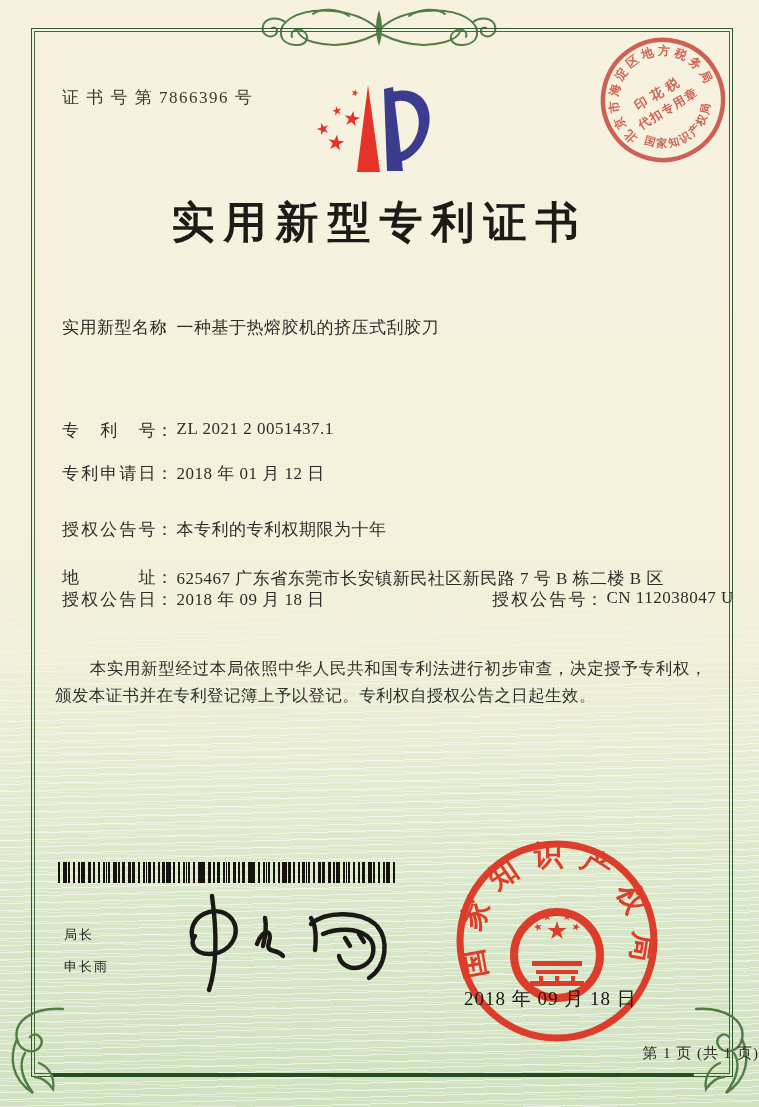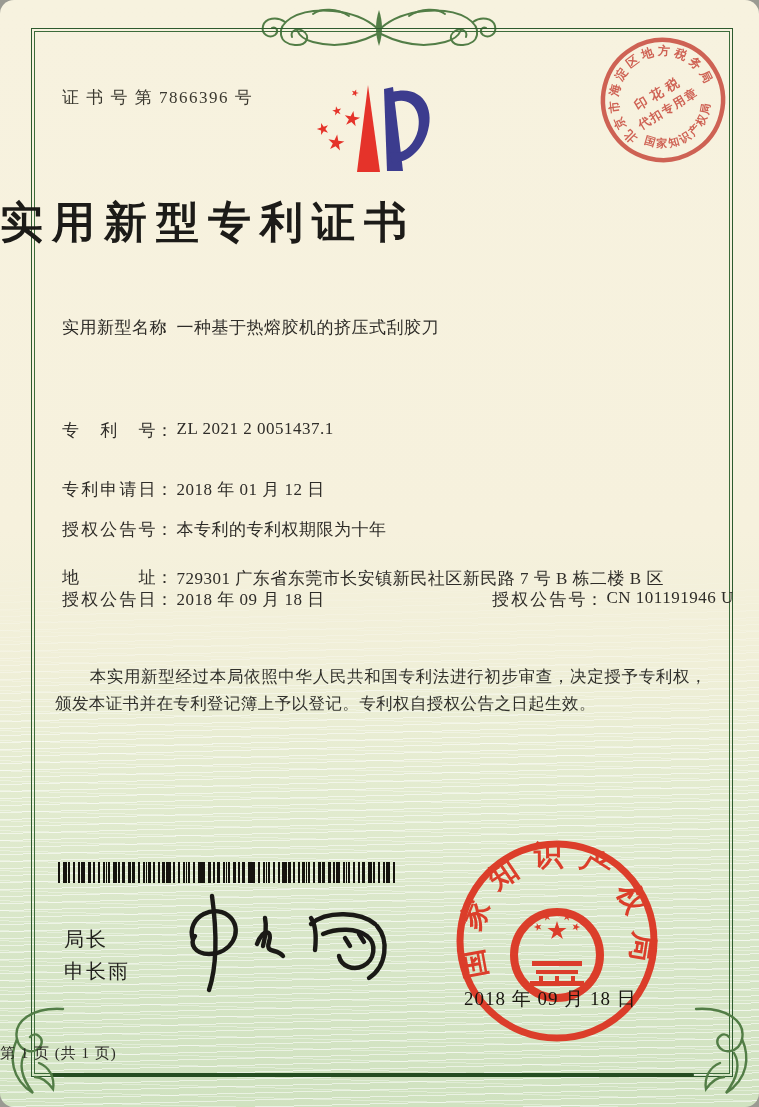--- a/index.html
+++ b/index.html
@@ -3,21 +3,20 @@
 <meta charset="utf-8">
 <style>
   * { margin:0; padding:0; box-sizing:border-box; }
   html,body { background:#9a9a92; }
   .page {
     position:relative; width:759px; height:1107px; margin:0 auto;
     overflow:hidden;
     font-family:"Liberation Serif","DejaVu Serif",serif;
     color:#2e2c28;
     background:linear-gradient(180deg,#f7f2df 0%, #f6f1dd 48%, #f0efd8 60%, #e2ebcf 72%, #d8e6c8 84%, #d0e2c0 100%);
-    border-radius:14px;
   }
   .waves {
     position:absolute; left:0; right:0; top:560px; bottom:0;
     background:
       repeating-linear-gradient(178.5deg, rgba(255,255,255,.55) 0 1px, rgba(255,255,255,0) 1px 7px),
       repeating-linear-gradient(181.5deg, rgba(255,255,255,.35) 0 1px, rgba(255,255,255,0) 1px 10px);
     -webkit-mask-image:linear-gradient(180deg, transparent 0, #000 34%);
     mask-image:linear-gradient(180deg, transparent 0, #000 34%);
     pointer-events:none;
   }
@@ -27,54 +26,54 @@
   .frame-bottom-bar { position:absolute; left:52px; top:1073px; width:642px; height:4px; background:#254d22; border-radius:2px; }
   .top-ornament { position:absolute; left:249px; top:4px; width:260px; height:46px; }
   .corner { position:absolute; width:62px; height:92px; }
   .corner.bl { left:5px;  top:1005px; }
   .corner.br { left:692px; top:1005px; transform:scaleX(-1); }
 
   .cert-no { position:absolute; left:62px; top:86px; font-size:17px; letter-spacing:1.5px; color:#3a382f; }
 
   .logo { position:absolute; left:306px; top:76px; width:132px; height:108px; }
 
-  .title { position:absolute; left:0; right:0; top:194px; 
+  .title { position:absolute; left:0; right:0; top:194px; text-align:center;
            font-size:43px; font-weight:bold; letter-spacing:9px; color:#1c1b18; }
 
   .frow { position:absolute; left:62px; font-size:17px; letter-spacing:.5px; white-space:nowrap; }
   .frow .flabel { display:inline-block; width:94px; text-align:justify; text-align-last:justify; vertical-align:top; }
   .frow .fvalue { display:inline-block; margin-left:3px; vertical-align:top; }
   .frow.wrap { white-space:normal; }
   .frow.wrap .fvalue { width:522px; white-space:normal; line-height:25px; }
-  .r0 { top:316px; } .r1 { top:370px; } .r2 { top:419px; } .r3 { top:478px; }
+  .r0 { top:316px; } .r1 { top:370px; } .r2 { top:419px; } .r3 { top:462px; }
   .r4 { top:518px; } .r5 { top:566px; } .r6 { top:588px; }
   .grant-right { position:absolute; left:430px; top:0; }
 
   .paras { position:absolute; left:55px; top:656px; width:652px;
-           font-size:16.5px; line-height:26.6px; text-align:justify; letter-spacing:.4px; color:#30302b;margin-top:8px; }
+           font-size:16.5px; line-height:26.6px; text-align:justify; letter-spacing:.4px; color:#30302b; }
   .paras p { text-indent:2.1em; }
 
   .barcode { position:absolute; left:58px; top:862px; width:337px; height:21px;
     background-image:
       repeating-linear-gradient(90deg,#15130e 0 2px,transparent 2px 5px),
       repeating-linear-gradient(90deg,#15130e 0 1px,transparent 1px 8px),
       repeating-linear-gradient(90deg,transparent 0 6px,#15130e 6px 8px,transparent 8px 17px);
   }
 
   .signer { position:absolute; left:64px; font-family:Liberation Serif, serif;
-            font-weight:500; font-size:20px; color:#23221e; letter-spacing:2px; }
+            font-weight:500; font-size:13px; color:#23221e; letter-spacing:2px; }
   .signer.t { top:926px; } .signer.n { top:958px; }
   .signature { position:absolute; left:165px; top:888px; width:240px; height:108px; }
 
   .seal { position:absolute; left:451px; top:835px; width:212px; height:212px; opacity:.95; }
   .seal-date { position:absolute; left:464px; top:986px; font-size:19px; letter-spacing:1px; color:#17150f; white-space:nowrap; }
   .tax-stamp { position:absolute; left:595px; top:32px; width:136px; height:136px;
                transform:rotate(-31deg); opacity:.88; }
 
-  .footer { position:absolute; left:0; right:0; top:1044px; text-align:left;
+  .footer { position:absolute; left:9px; right:0; top:1044px; text-align:right;
             font-size:15px; letter-spacing:1px; color:#2c2b26; }
 </style>
 </head>
 <body>
 
 <div class="page">
   <div class="waves"></div>
 
   <svg class="top-ornament" viewBox="0 0 260 46">
     <g stroke="#527d46" stroke-width="2" fill="none" stroke-linecap="round" id="tb-left">
@@ -135,26 +134,26 @@
   <div class="frow r2">
     <span class="flabel">专利号</span><span>：</span><span class="fvalue">ZL 2021 2 0051437.1</span>
   </div>
   <div class="frow r3">
     <span class="flabel">专利申请日</span><span>：</span><span class="fvalue">2018 年 01 月 12 日</span>
   </div>
   <div class="frow r4">
     <span class="flabel">授权公告号</span><span>：</span><span class="fvalue">本专利的专利权期限为十年</span>
   </div>
   <div class="frow r5 wrap">
-    <span class="flabel">地址</span><span>：</span><span class="fvalue">729301 广东省东莞市长安镇新民社区新民路 7 号 B 栋二楼 B 区</span>
+    <span class="flabel">地址</span><span>：</span><span class="fvalue">625467 广东省东莞市长安镇新民社区新民路 7 号 B 栋二楼 B 区</span>
   </div>
   <div class="frow r6">
     <span class="flabel">授权公告日</span><span>：</span><span class="fvalue">2018 年 09 月 18 日</span>
     <span class="grant-right">
-      <span class="flabel">授权公告号</span><span>：</span><span class="fvalue">CN 101191946 U</span>
+      <span class="flabel">授权公告号</span><span>：</span><span class="fvalue">CN 112038047 U</span>
     </span>
   </div>
 
   <div class="paras">
     <p>本实用新型经过本局依照中华人民共和国专利法进行初步审查，决定授予专利权，颁发本证书并在专利登记簿上予以登记。专利权自授权公告之日起生效。</p>
   </div>
 
   <div class="barcode"></div>
 
   <div class="signer t">局长</div>

